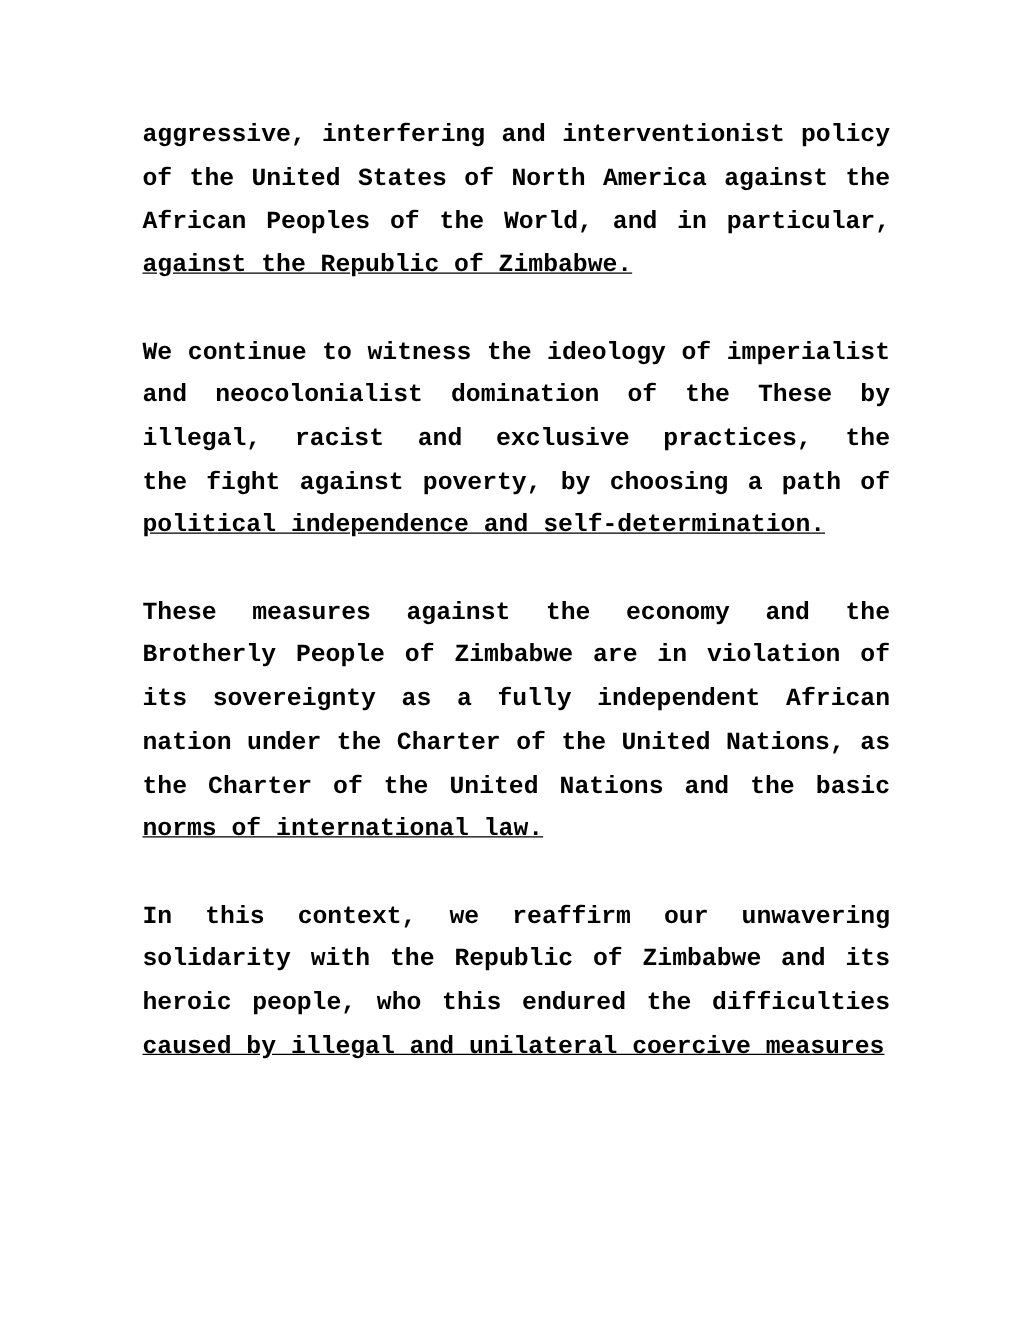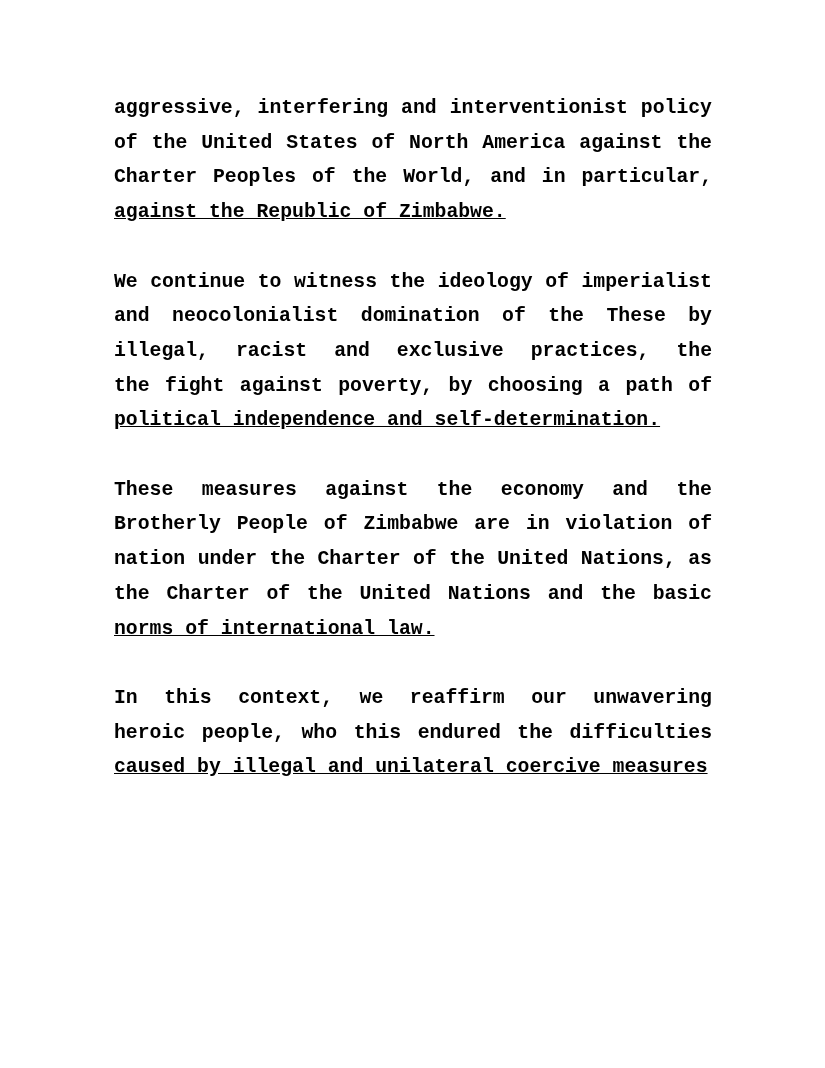--- a/index.html
+++ b/index.html
@@ -40,36 +40,38 @@
   }
 </style>
 </head>
 <body>
 
 <div class="page">
   <div class="text-block">
       <div class="paragraph">
         <div class="line">aggressive, interfering and interventionist policy</div>
         <div class="line">of the United States of North America against the</div>
-        <div class="line">Charter Peoples of the World, and in particular,</div>
+        <div class="line">African Peoples of the World, and in particular,</div>
         <div class="line last">against the Republic of Zimbabwe.</div>
       </div>
       <div class="paragraph">
         <div class="line">We continue to witness the ideology of imperialist</div>
         <div class="line">and neocolonialist domination of the These by</div>
         <div class="line">illegal, racist and exclusive practices, the</div>
         <div class="line">the fight against poverty, by choosing a path of</div>
         <div class="line last">political independence and self-determination.</div>
       </div>
       <div class="paragraph">
         <div class="line">These measures against the economy and the</div>
         <div class="line">Brotherly People of Zimbabwe are in violation of</div>
+        <div class="line">its sovereignty as a fully independent African</div>
         <div class="line">nation under the Charter of the United Nations, as</div>
         <div class="line">the Charter of the United Nations and the basic</div>
         <div class="line last">norms of international law.</div>
       </div>
       <div class="paragraph">
         <div class="line">In this context, we reaffirm our unwavering</div>
+        <div class="line">solidarity with the Republic of Zimbabwe and its</div>
         <div class="line">heroic people, who this endured the difficulties</div>
         <div class="line last">caused by illegal and unilateral coercive measures</div>
       </div>
     </div>
 </div>
 
 </body></html>

